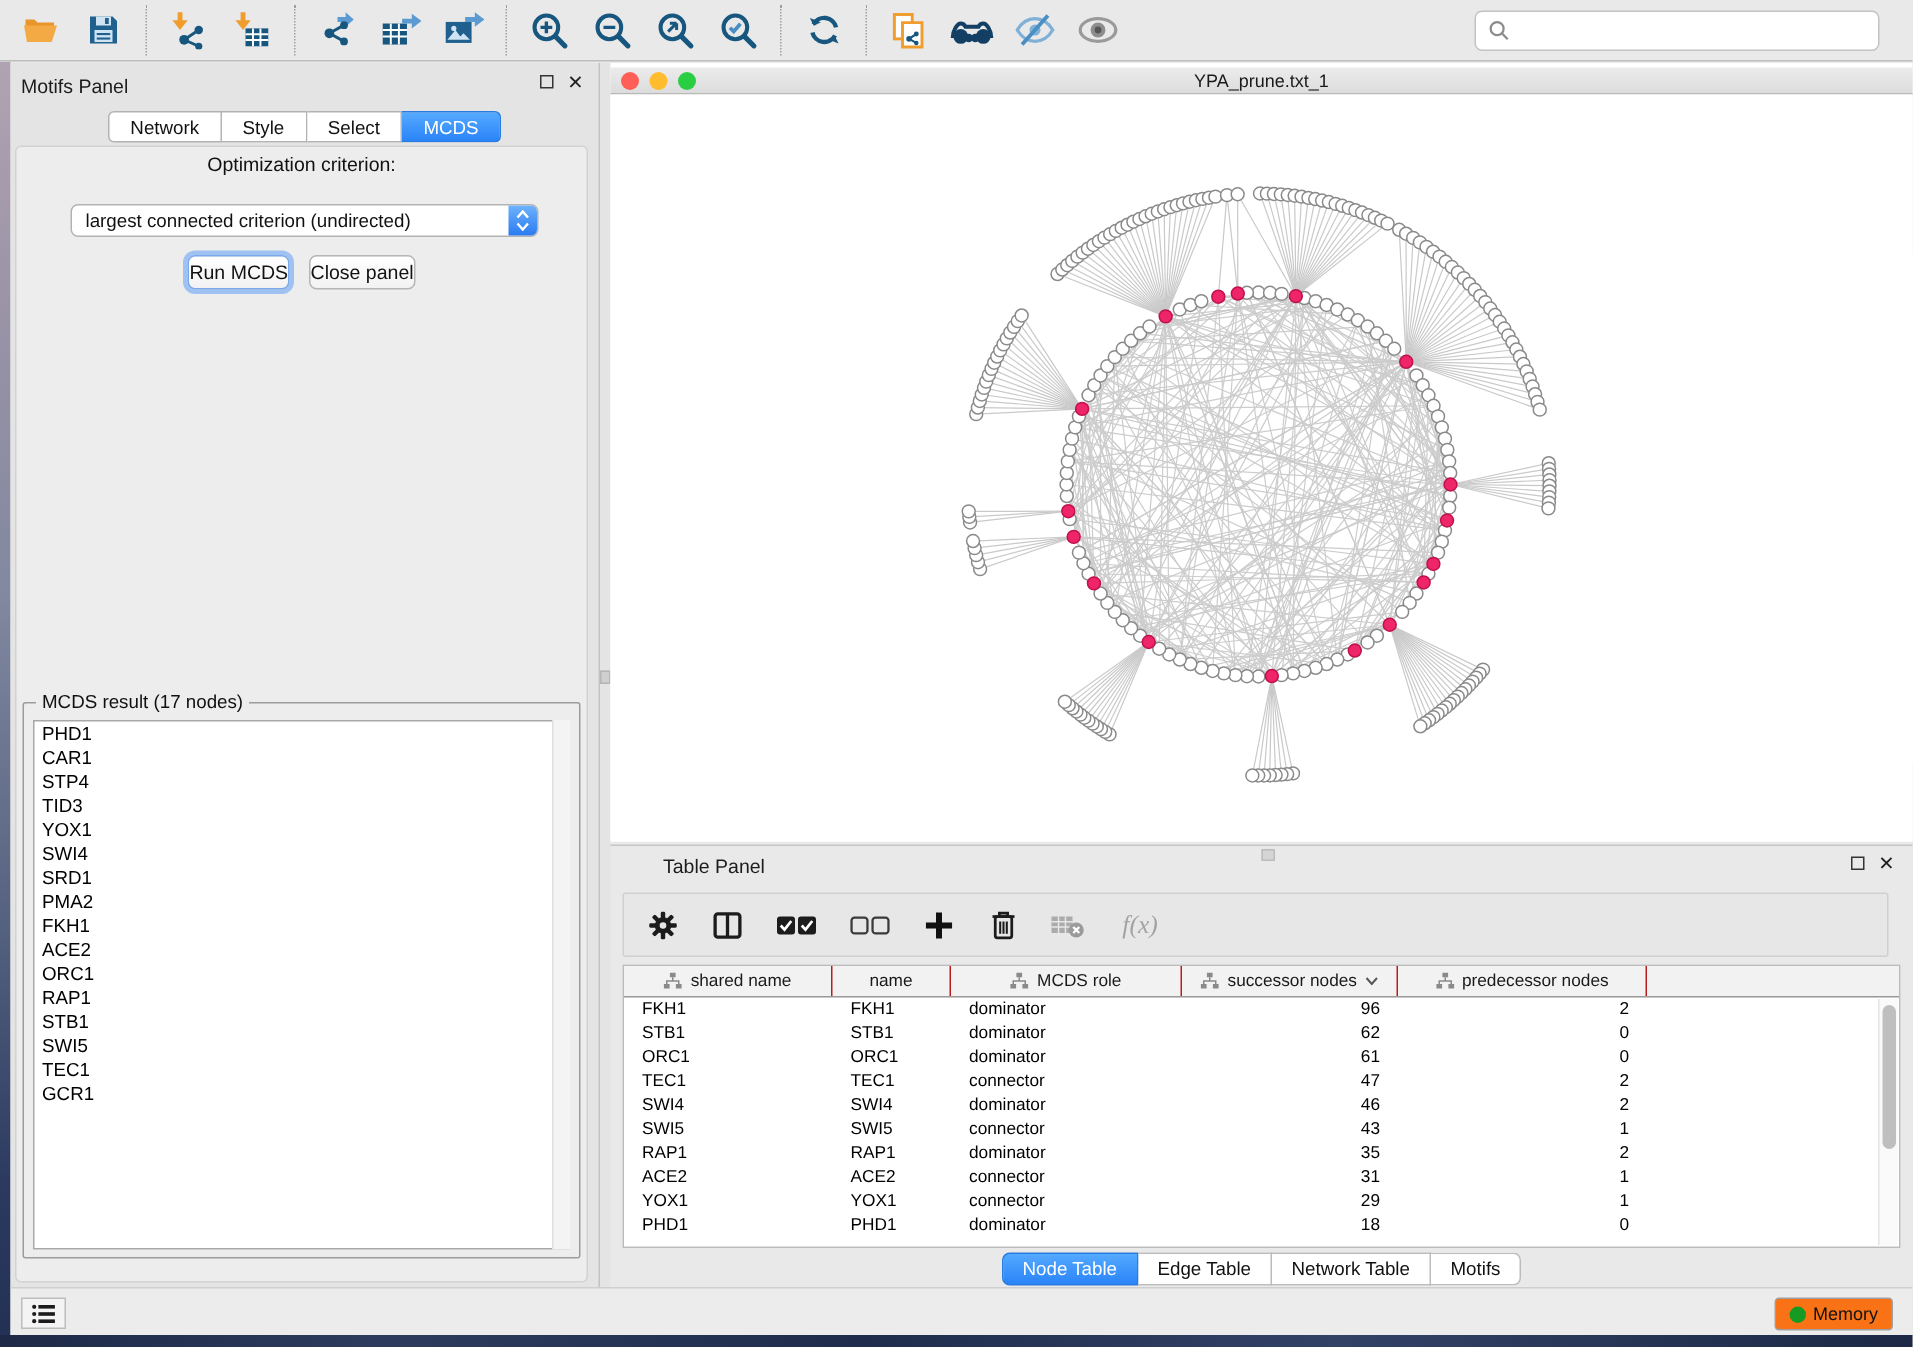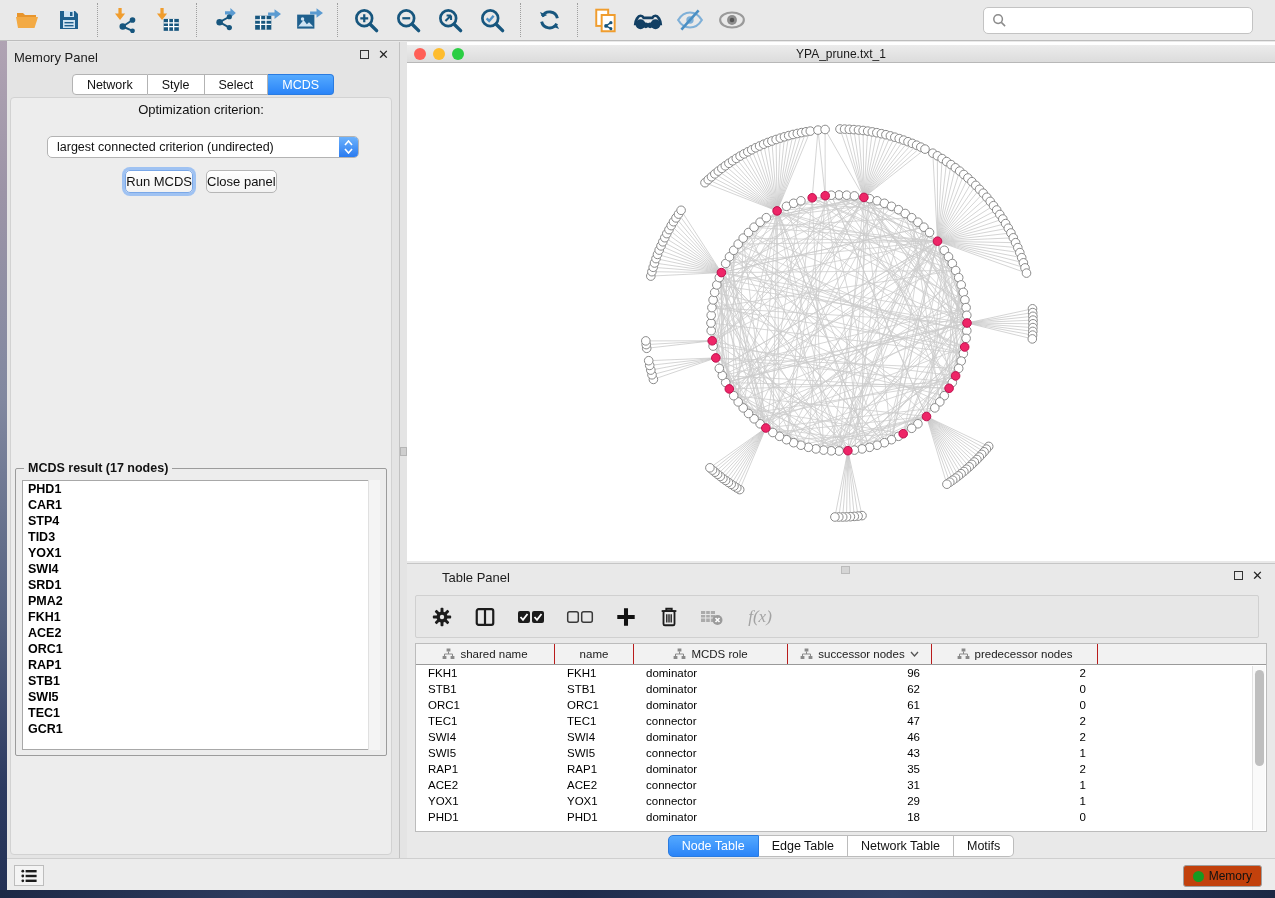--- a/index.html
+++ b/index.html
@@ -39,22 +39,22 @@
   #opt-label { position:absolute; top:4px; width:100%; text-align:center; font-size:13px; color:#111; }
   #opt-select { position:absolute; top:38px; left:36px; width:312px; height:22px; background:#fff;
     border:1px solid #b3b3b3; border-radius:5px; display:flex; align-items:center; cursor:default; }
   #opt-select .val { flex:1; font-size:12.5px; padding-left:9px; color:#111; }
   #opt-select .stepper { width:19px; height:100%; background:linear-gradient(#6db2fc,#2a7bf0);
     border-radius:0 4px 4px 0; display:flex; flex-direction:column; align-items:center; justify-content:center; gap:2px; }
   #btn-row { position:absolute; top:72px; width:100%; display:flex; justify-content:center; gap:13px; }
   .push-btn { height:23px; padding:0 0; background:linear-gradient(#ffffff,#f2f2f2); border:1px solid #b6b6b6;
     border-radius:5px; font-size:13px; color:#111; }
   .focus-ring { box-shadow:0 0 0 3px rgba(106,165,245,.6); border-color:#7aa8e8; }
-  #mcds-fieldset { position:absolute; left:4px; top:370px; width:372px; height:288px;
-    border:1px solid #9c9c9c; border-radius:2px;font-weight:bold; }
+  #mcds-fieldset { position:absolute; left:4px; top:370px; width:372px; height:371px;
+    border:1px solid #9c9c9c; border-radius:2px; }
   #mcds-legend { position:absolute; top:-8px; left:8px; background:#ededed; padding:0 4px; font-size:12.5px; color:#111; }
   #mcds-listbox { position:absolute; left:6px; top:11px; right:6px; bottom:5px; background:#fff;
     border:1px solid #a8a8a8; overflow:hidden; }
   #mcds-scroll { position:absolute; top:0; right:0; width:12px; height:100%; background:#f4f4f4; border-left:1px solid #e0e0e0; }
   .mcds-item { font-size:12.5px; line-height:16px; padding-left:5px; color:#000; }
 
   
   #v-divider { left:400px; top:42px; width:7px; height:816px; background:#e4e4e4; }
   #v-grip { position:absolute; top:405px; left:0; width:7px; height:9px; background:#cfcfcf; border:1px solid #b5b5b5; }
 
@@ -89,21 +89,21 @@
   .tp-tab { height:22px; padding:0 13px; background:#fff; border:1px solid #bcbcbc; border-left:none;
     font-size:12.5px; display:flex; align-items:center; color:#111; }
   .tp-tab:first-child { border-left:1px solid #bcbcbc; border-radius:5px 0 0 5px; }
   .tp-tab:last-child { border-radius:0 5px 5px 0; }
   .tp-tab.active { background:linear-gradient(#54a9ff,#2a84f8); color:#fff; border-color:#2a7be0; }
 
   
   #status-bar { left:7px; top:858px; width:1268px; height:32px; background:#ececec; border-top:1px solid #cfcfcf; }
   #list-btn { position:absolute; left:7px; top:6px; width:30px; height:21px; background:#f4f4f4;
     border:1px solid #bdbdbd; display:flex; align-items:center; justify-content:center; }
-  #memory-btn { position:absolute; right:13px; top:6px; height:22px; background:#c2410c; border:1px solid #9f9f9f;
+  #memory-btn { position:absolute; right:13px; top:6px; height:22px; background:#f97316; border:1px solid #9f9f9f;
     border-radius:3px; display:flex; align-items:center; gap:5px; padding:0 9px; font-size:12px; color:#111; }
   #memory-dot { width:11px; height:11px; border-radius:50%; background:#179a21; }
 </style>
 </head>
 <body>
 
 <div class="abs" id="wall-left"></div>
 <div class="abs" id="wall-bottom"></div>
 
 <div class="abs" id="toolbar">
@@ -240,21 +240,21 @@
   <div id="search-box">
     <svg width="15" height="15" viewBox="0 0 16 16">
         <circle cx="6.5" cy="6.5" r="4.6" fill="none" stroke="#8b8b8b" stroke-width="1.6"></circle>
         <path d="M10 10l4 4" stroke="#8b8b8b" stroke-width="1.6"></path>
       </svg>
     <input placeholder="" style="">
   </div>
 </div>
 
 <div class="abs" id="control-panel">
-  <div class="abs panel-title" style="left:7px;top:8px;">Memory Panel</div>
+  <div class="abs panel-title" style="left:7px;top:8px;">Motifs Panel</div>
   <div class="win-btns">
     <span class="float-ico"></span>
     <span class="close-ico">✕</span>
   </div>
   <div id="cp-tabs">
     <div class="cp-tab">Network</div>
     <div class="cp-tab">Style</div>
     <div class="cp-tab">Select</div>
     <div class="cp-tab active">MCDS</div>
   </div>

